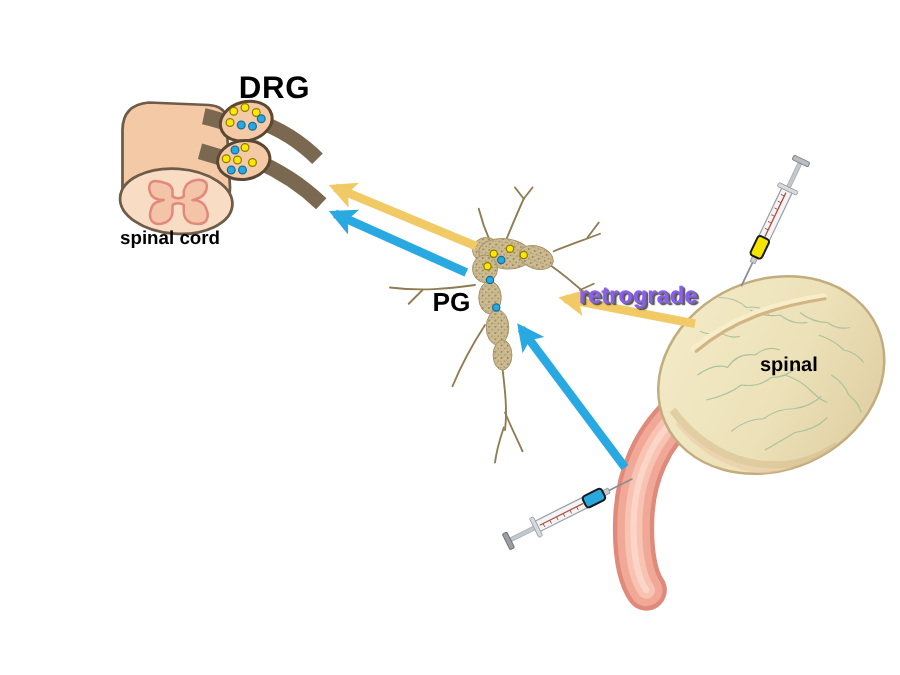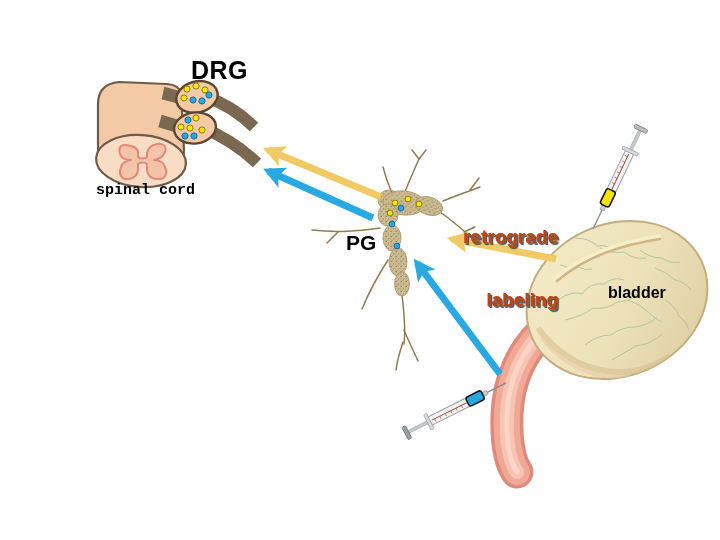--- a/index.html
+++ b/index.html
@@ -1,25 +1,25 @@
 <!DOCTYPE html>
 <html><head>
 <meta charset="utf-8">
 <style>
   html,body{margin:0;padding:0;background:#fff;}
   #slide{position:relative;width:720px;height:540px;background:#ffffff;overflow:hidden;
          font-family:"Liberation Sans",sans-serif;}
   #slide svg{position:absolute;left:0;top:0;}
   .label{position:absolute;font-weight:bold;color:#000;white-space:pre;line-height:1.1;}
   .lbl-drg{left:191px;top:57px;font-size:25px;letter-spacing:.5px;}
-  .lbl-cord{left:96px;top:183px;font-size:15px;font-family:Liberation Mono, monospace;}
+  .lbl-cord{left:96px;top:183px;font-size:15px;}
   .lbl-pg{left:346px;top:231px;font-size:21px;text-align:right;}
   .lbl-bladder{left:608px;top:284px;font-size:16px;}
   .lbl-retro{left:430px;top:184px;width:128px;text-align:right;font-size:19px;line-height:21px;
-             color:#c2410c;text-shadow:1px 1px 0 #6a6a6a,2px 2px 1px #454545;}
+             color:#8b5cf6;text-shadow:1px 1px 0 #6a6a6a,2px 2px 1px #454545;}
 </style>
 </head>
 <body>
 
 <div id="slide">
 
 <svg width="720" height="540" viewBox="0 0 720 540">
   <defs>
     <pattern id="speck" width="5" height="5" patternUnits="userSpaceOnUse">
       <rect width="5" height="5" fill="#cdbb92"></rect>
@@ -173,17 +173,16 @@
     <path d="M556,259 L452,239" marker-end="url(#headY)" stroke="#f1ca66"></path>
     <path d="M500,374 L417,263" marker-end="url(#headB)" stroke="#29a9e1"></path>
   </g>
 </svg>
 
 <div class="label lbl-drg">DRG</div>
 <div class="label lbl-cord">spinal cord</div>
 <div class="label lbl-pg">PG</div>
 <div class="label lbl-retro">
   <div>retrograde</div>
-  <div>labeling</div>
 </div>
-<div class="label lbl-bladder">bladder</div>
+<div class="label lbl-bladder">spinal</div>
 
 </div>
 
 </body></html>

